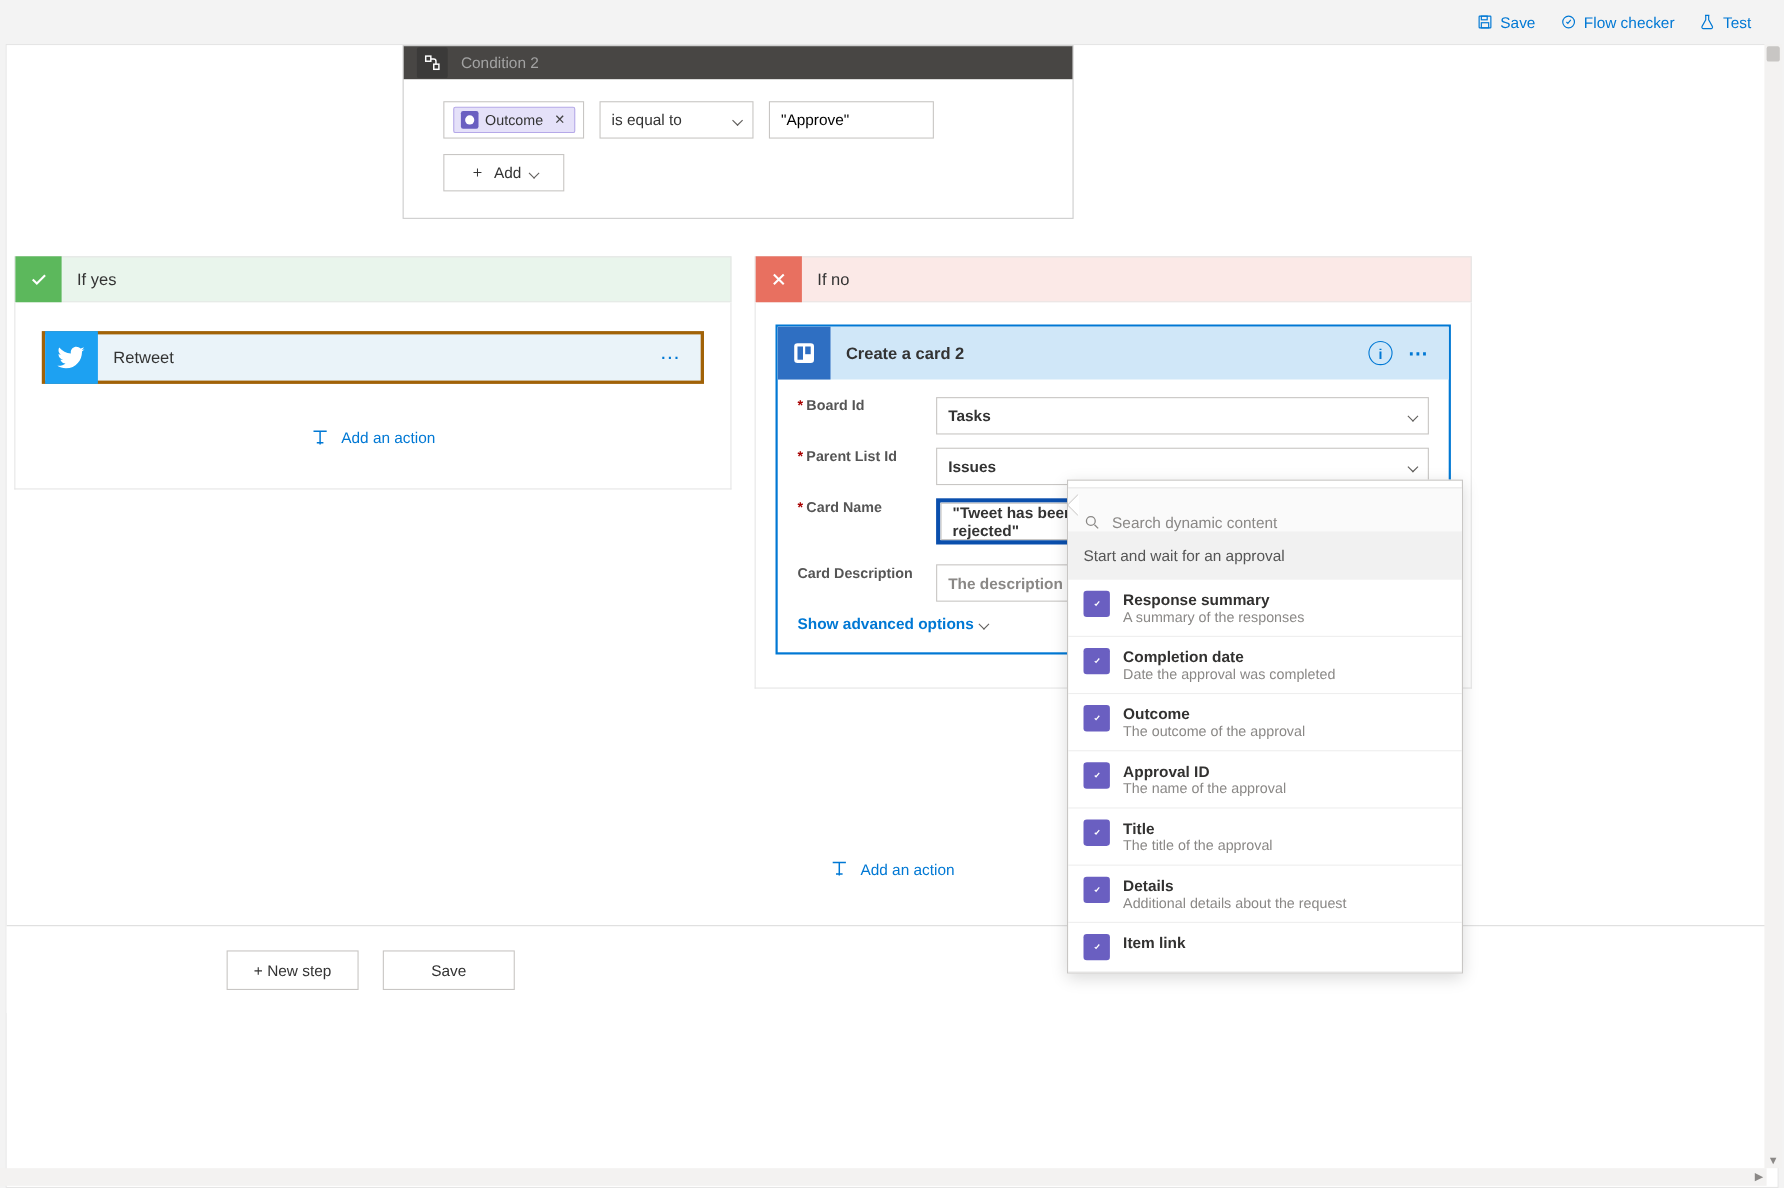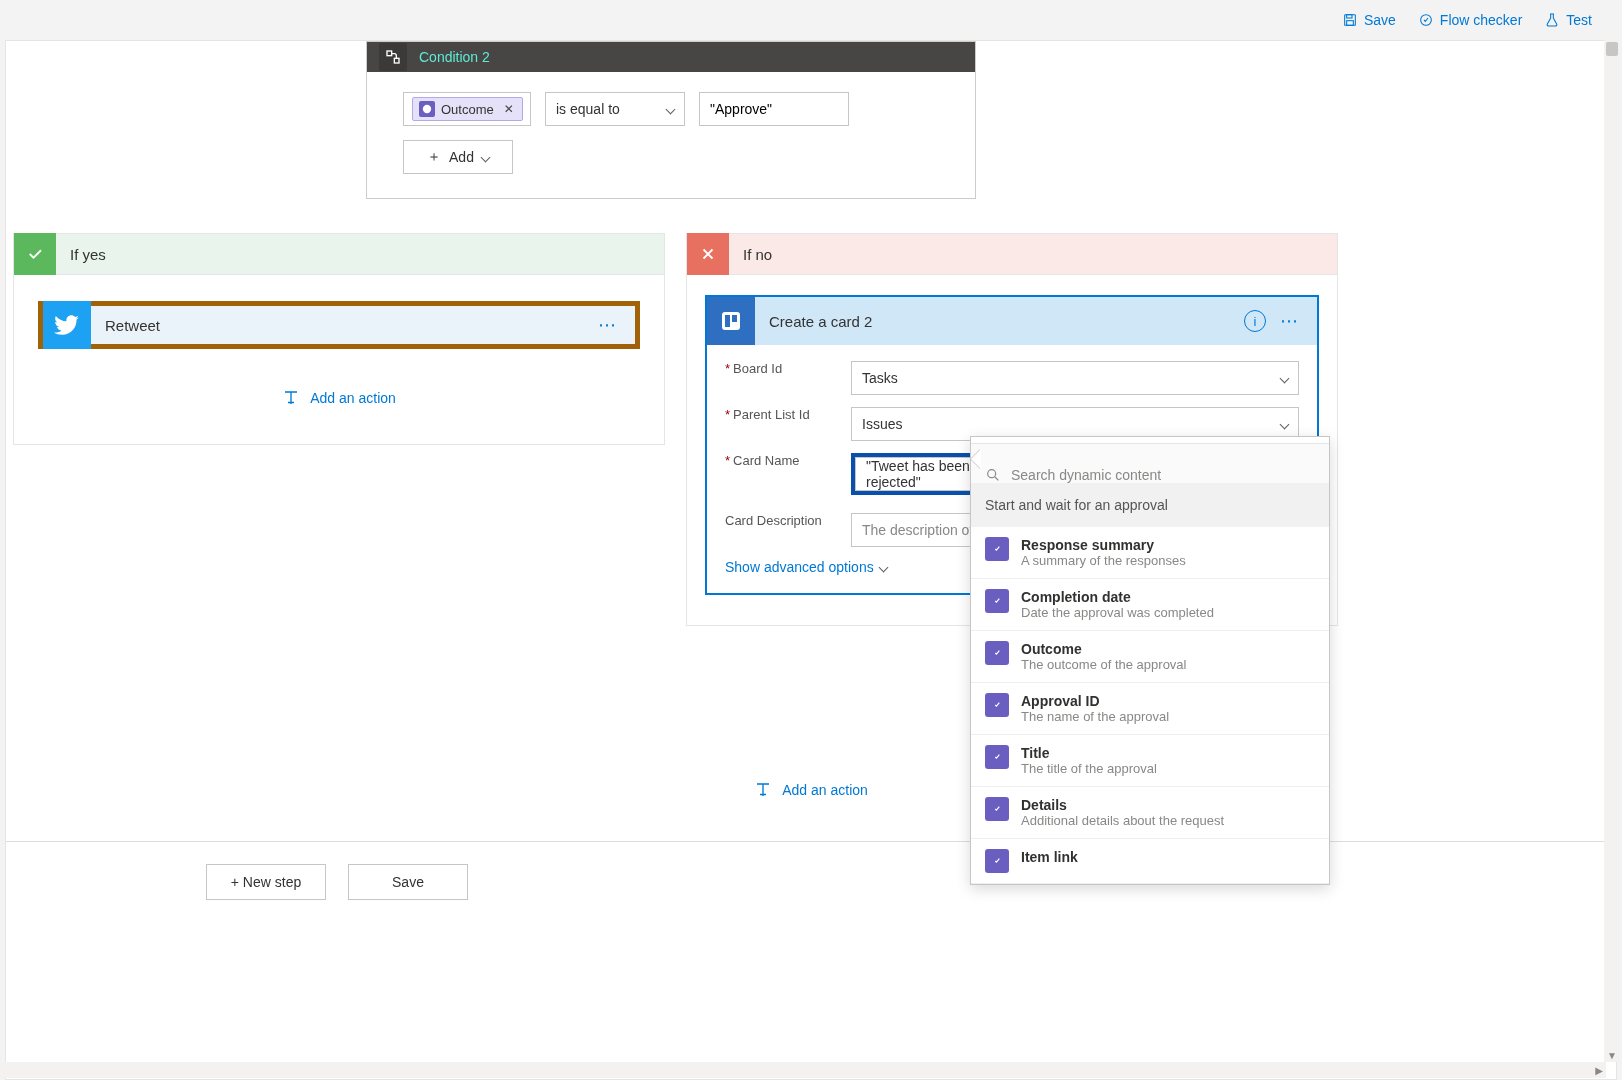--- a/index.html
+++ b/index.html
@@ -9,21 +9,21 @@
   .topbar { height: 40px; background: #f3f3f3; display: flex; justify-content: flex-end; align-items: center; padding-right: 30px; gap: 22px; font-size: 14px; color: #0078d4; }
   .topbar .tbitem { display: flex; align-items: center; gap: 6px; cursor: pointer; }
   .topbar svg { width: 16px; height: 16px; }
 
   .canvas { position: absolute; top: 40px; left: 5px; right: 5px; bottom: 0; background: #fff; border: 1px solid #e5e5e5; }
 
   
   .condition-card { position: absolute; left: 360px; top: 0; width: 610px; background: #fff; border: 1px solid #ccc; }
   .condition-head { height: 30px; background: #484644; display: flex; align-items: center; padding: 0 12px; overflow: hidden; }
   .condition-head-icon { width: 28px; height: 28px; background: #3b3a39; margin-right: 12px; border-radius: 2px; display:flex; align-items:center; justify-content:center;}
-  .condition-head-title { color: #5eead4; font-size: 14px; }
+  .condition-head-title { color: #a3a3a3; font-size: 14px; }
   .condition-body { padding: 20px 36px 24px 36px; display: flex; flex-direction: column; gap: 14px; }
   .cond-row { display: flex; gap: 14px; }
   .token-box { border: 1px solid #c8c6c4; height: 34px; display: flex; align-items: center; padding: 0 8px; background: #fff; font-size: 14px; }
   .token-pill { background: #e5e1f9; border: 1px solid #b5a8e8; border-radius: 2px; padding: 3px 8px 3px 6px; display: flex; align-items: center; gap: 6px; font-size: 13px; color: #333; }
   .token-pill .tk-icon { width: 16px; height: 16px; background: #6a5fc1; border-radius: 2px; display:flex;align-items:center;justify-content:center; }
   .token-pill .tk-close { font-size: 12px; color: #444; margin-left: 4px; }
   .operator-sel { border: 1px solid #c8c6c4; height: 34px; width: 140px; display: flex; align-items: center; justify-content: space-between; padding: 0 10px; font-size: 14px; color: #333; background:#fff;}
   .value-box { border: 1px solid #c8c6c4; height: 34px; width: 150px; padding: 0 10px; display: flex; align-items: center; font-size: 14px; background:#fff;}
   .add-btn { border: 1px solid #c8c6c4; height: 34px; width: 110px; display: flex; align-items: center; justify-content: center; gap: 8px; font-size: 14px; color:#333; background:#fff; cursor:pointer;}
 
@@ -35,21 +35,21 @@
   .branch.yes .branch-head { background: #e9f5ec; }
   .branch.no  .branch-head { background: #fbe9e7; }
   .branch-icon { width: 42px; height: 42px; display: flex; align-items:center; justify-content:center; }
   .branch.yes .branch-icon { background: #5cb85c; }
   .branch.no  .branch-icon { background: #e87060; }
   .branch-icon svg { width: 18px; height: 18px; stroke: #fff; fill: none; stroke-width: 2.5; }
   .branch-title { margin-left: 14px; font-size: 15px; color: #333; }
   .branch-body { border: 1px solid #e5e5e5; border-top: none; background: #fff; padding: 26px 24px 34px 24px; min-height: 170px; position: relative;}
 
   
-  .action-card { border: 5px solid #a16207; background: #eaf3f9; height: 48px; display: flex; align-items: center; padding-right: 12px; }
+  .action-card { border: 3px solid #a16207; background: #eaf3f9; height: 48px; display: flex; align-items: center; padding-right: 12px; }
   .action-card .ac-icon { width: 48px; height: 48px; background: #1da1f2; display:flex;align-items:center;justify-content:center; }
   .action-card .ac-title { flex: 1; margin-left: 14px; font-size: 15px; color: #333; }
   .ac-more { color:#0078d4; font-size:18px; letter-spacing:1px; padding:0 6px; cursor:pointer;}
 
   .add-action-link { display: flex; align-items: center; justify-content: center; gap: 10px; color: #0078d4; font-size: 14px; margin-top: 40px; cursor:pointer;}
   .add-action-link svg { width: 18px; height: 18px; }
 
   
   .card2 { border: 2px solid #0078d4; background: #fff; }
   .card2-head { height: 48px; background: #d0e7f8; display: flex; align-items: center; padding: 0 12px 0 0; }
@@ -199,21 +199,21 @@
 
   <div class="branch no">
     <div class="branch-head">
       <div class="branch-icon">
         <svg viewBox="0 0 24 24">
             <path d="M6 6l12 12M18 6L6 18"></path>
           </svg>
       </div>
       <span class="branch-title">If no</span>
     </div>
-    <div class="branch-body" style="padding:20px 18px 30px 18px;">
+    <div class="branch-body" style="padding:20px 18px 30px 18px;font-weight:bold;">
       <div class="card2">
         <div class="card2-head">
           <div class="c2-icon">
             <svg width="24" height="24" viewBox="0 0 24 24" fill="#fff">
                 <rect x="3" y="3" width="18" height="18" rx="3" fill="#fff"></rect>
                 <rect x="6" y="6" width="5" height="12" fill="#2f6fc2"></rect>
                 <rect x="13" y="6" width="5" height="7" fill="#2f6fc2"></rect>
               </svg>
           </div>
           <span class="c2-title">Create a card 2</span>

